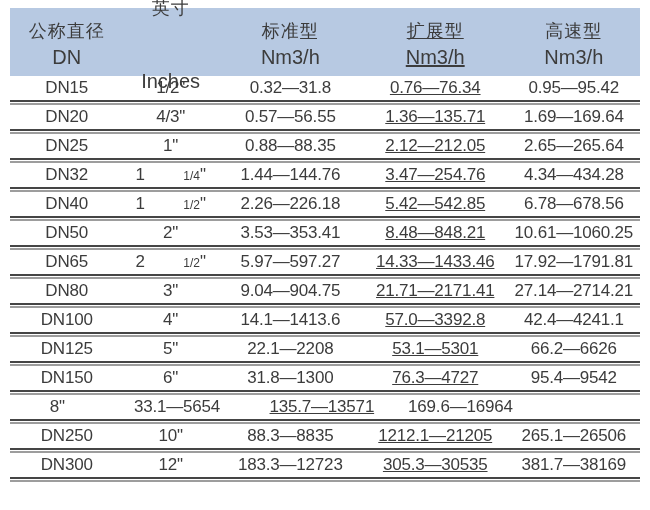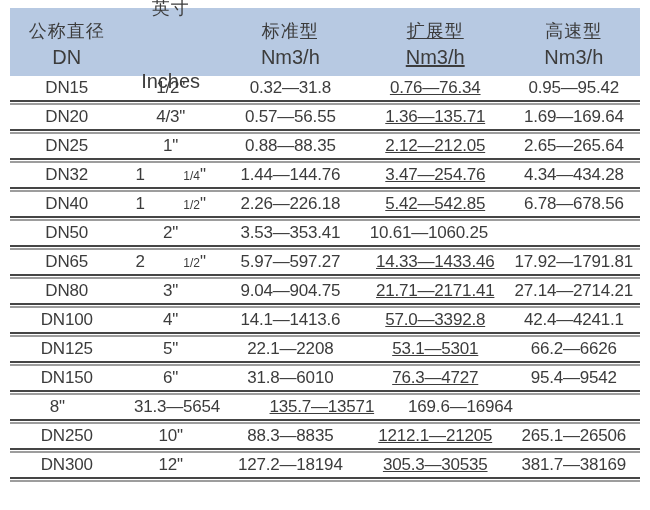--- a/index.html
+++ b/index.html
@@ -128,20 +128,21 @@
         <div class="td c1">1 <span class="frac">1/2</span>"</div>
         <div class="td c2">2.26—226.18</div>
         <div class="td c3">5.42—542.85</div>
         <div class="td c4">6.78—678.56</div>
       </div>
       <div class="sep"></div>
       <div class="tr">
         <div class="td c0">DN50</div>
         <div class="td c1">2"</div>
         <div class="td c2">3.53—353.41</div>
+        <div class="td c3">8.48—848.21</div>
         <div class="td c4">10.61—1060.25</div>
       </div>
       <div class="sep"></div>
       <div class="tr">
         <div class="td c0">DN65</div>
         <div class="td c1">2 <span class="frac">1/2</span>"</div>
         <div class="td c2">5.97—597.27</div>
         <div class="td c3">14.33—1433.46</div>
         <div class="td c4">17.92—1791.81</div>
       </div>
@@ -166,43 +167,43 @@
         <div class="td c0">DN125</div>
         <div class="td c1">5"</div>
         <div class="td c2">22.1—2208</div>
         <div class="td c3">53.1—5301</div>
         <div class="td c4">66.2—6626</div>
       </div>
       <div class="sep"></div>
       <div class="tr">
         <div class="td c0">DN150</div>
         <div class="td c1">6"</div>
-        <div class="td c2">31.8—6010</div>
+        <div class="td c2">31.8—1300</div>
         <div class="td c3">76.3—4727</div>
         <div class="td c4">95.4—9542</div>
       </div>
       <div class="sep"></div>
       <div class="tr">
         <div class="td c1">8"</div>
-        <div class="td c2">31.3—5654</div>
+        <div class="td c2">33.1—5654</div>
         <div class="td c3">135.7—13571</div>
         <div class="td c4">169.6—16964</div>
       </div>
       <div class="sep"></div>
       <div class="tr">
         <div class="td c0">DN250</div>
         <div class="td c1">10"</div>
         <div class="td c2">88.3—8835</div>
         <div class="td c3">1212.1—21205</div>
         <div class="td c4">265.1—26506</div>
       </div>
       <div class="sep"></div>
       <div class="tr">
         <div class="td c0">DN300</div>
         <div class="td c1">12"</div>
-        <div class="td c2">127.2—18194</div>
+        <div class="td c2">183.3—12723</div>
         <div class="td c3">305.3—30535</div>
         <div class="td c4">381.7—38169</div>
       </div>
       <div class="sep"></div>
     </div>
 
 </div>
 
 </body></html>

